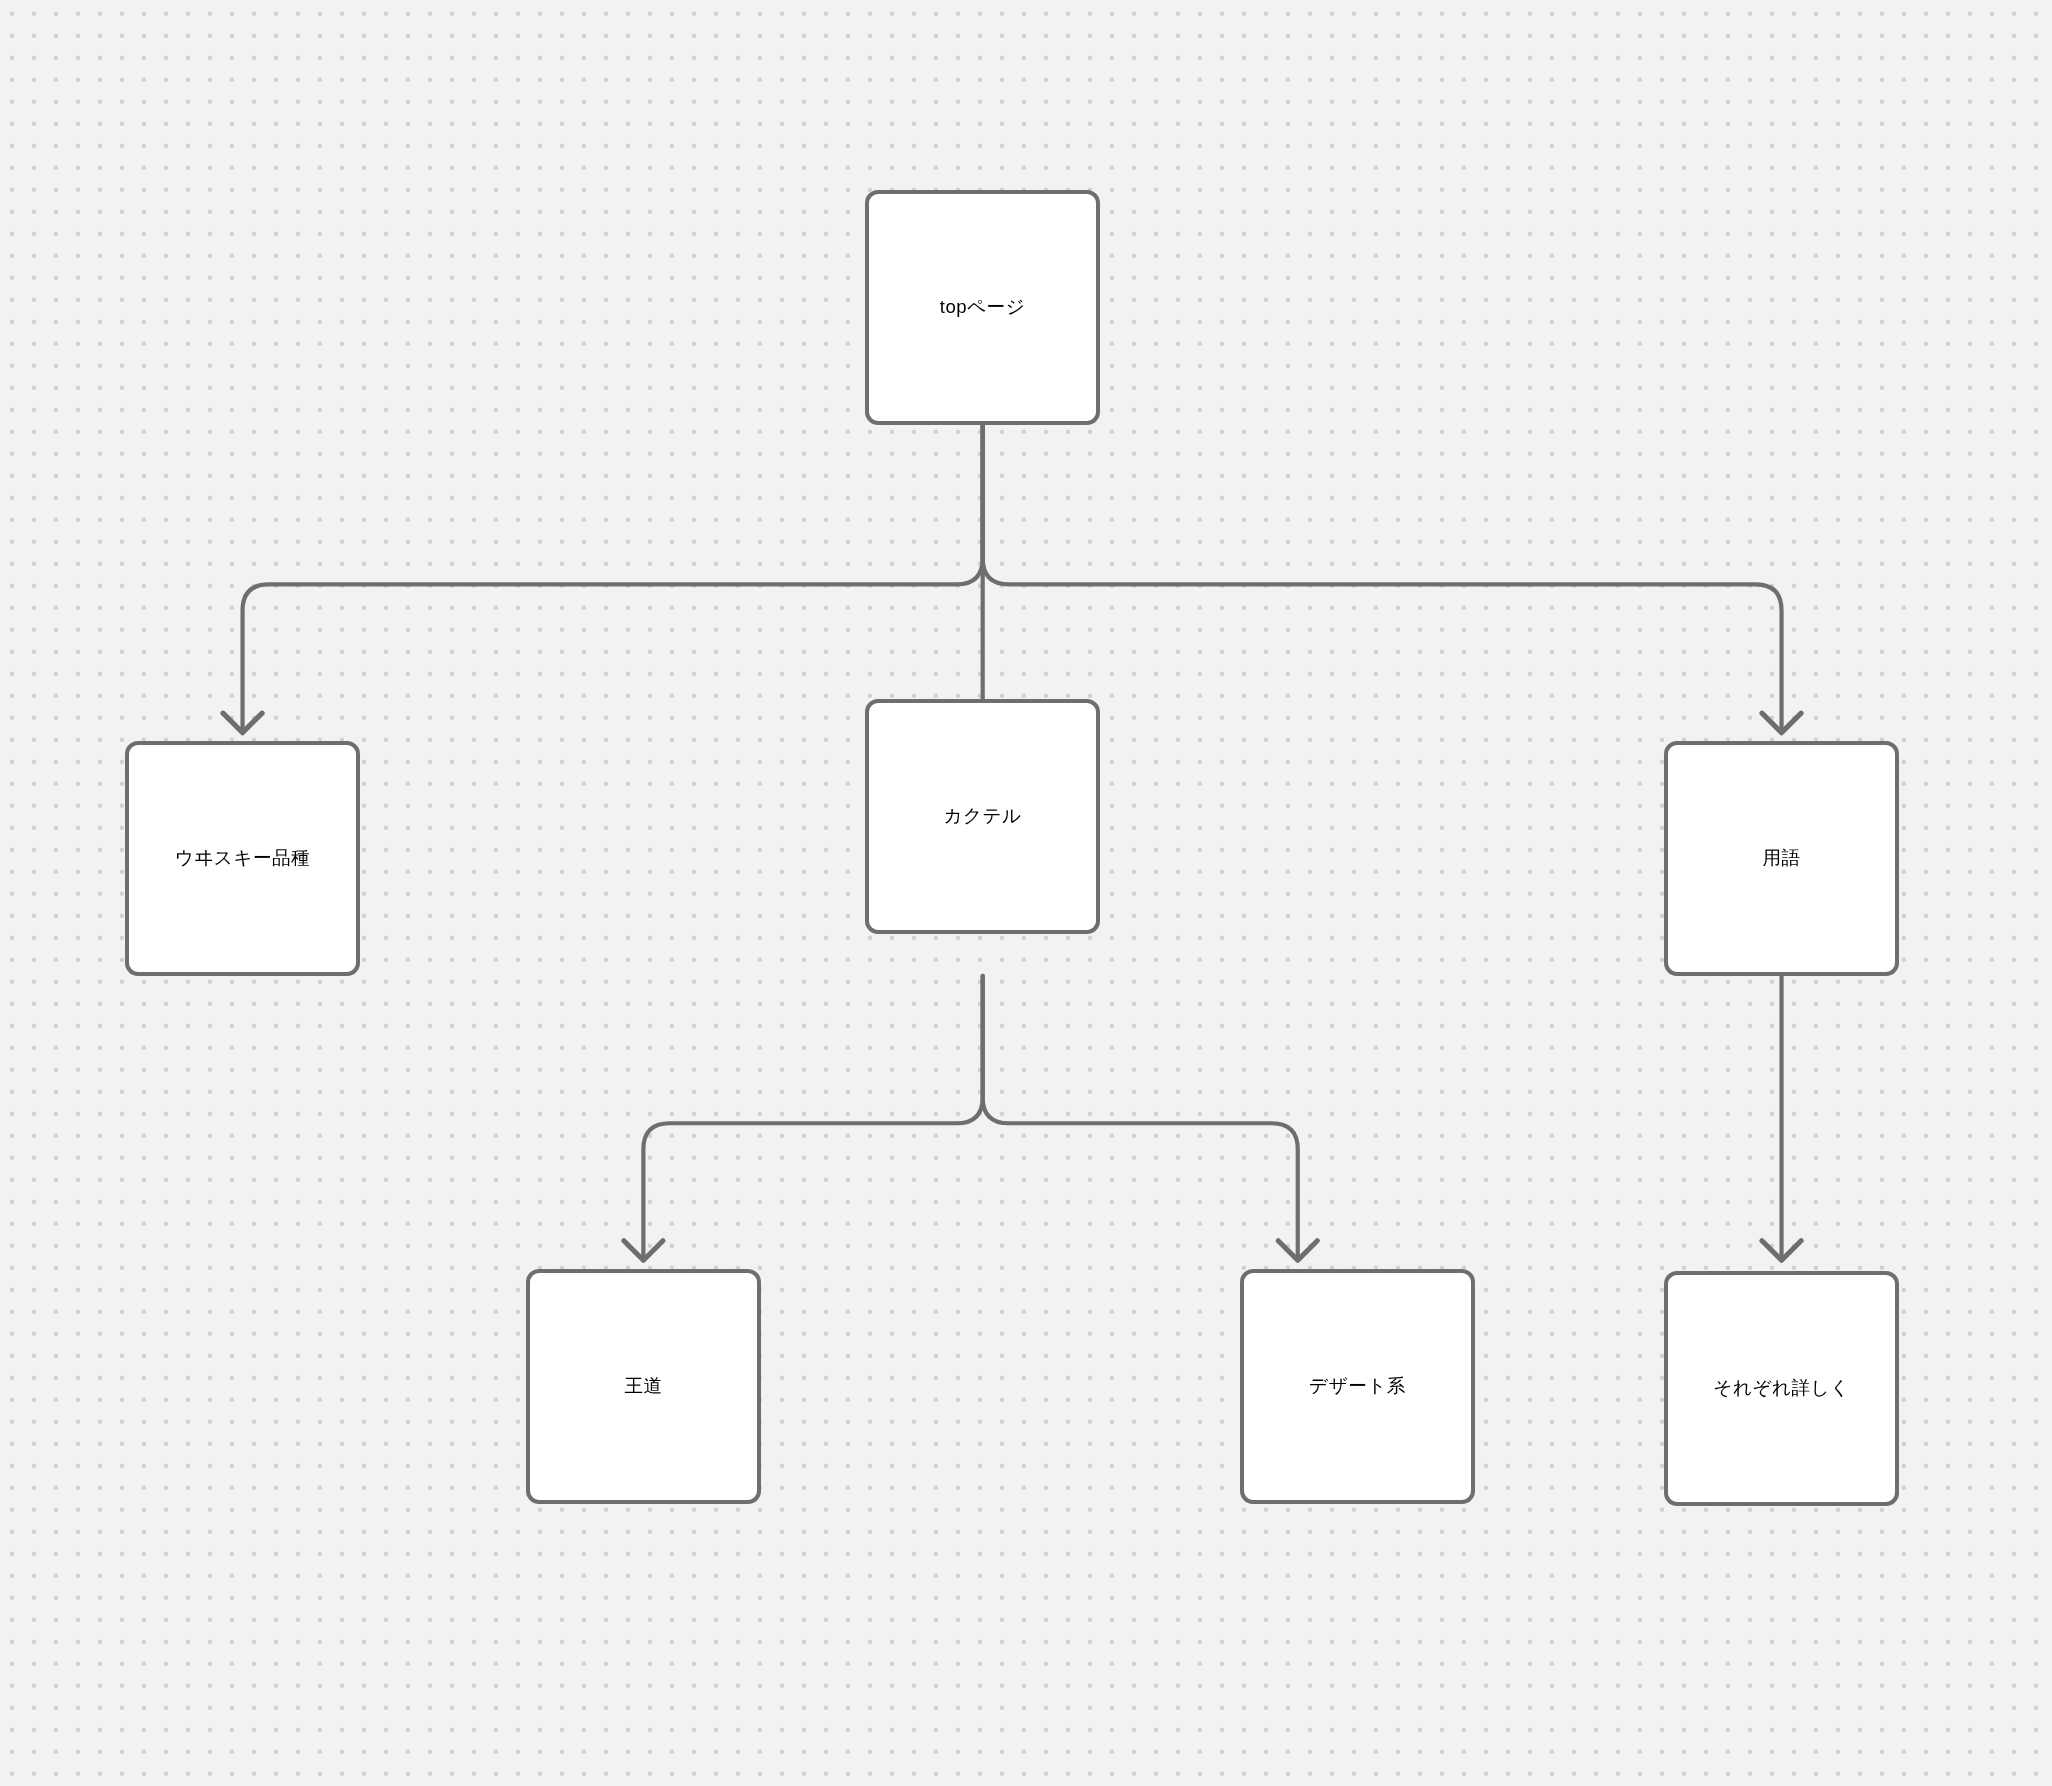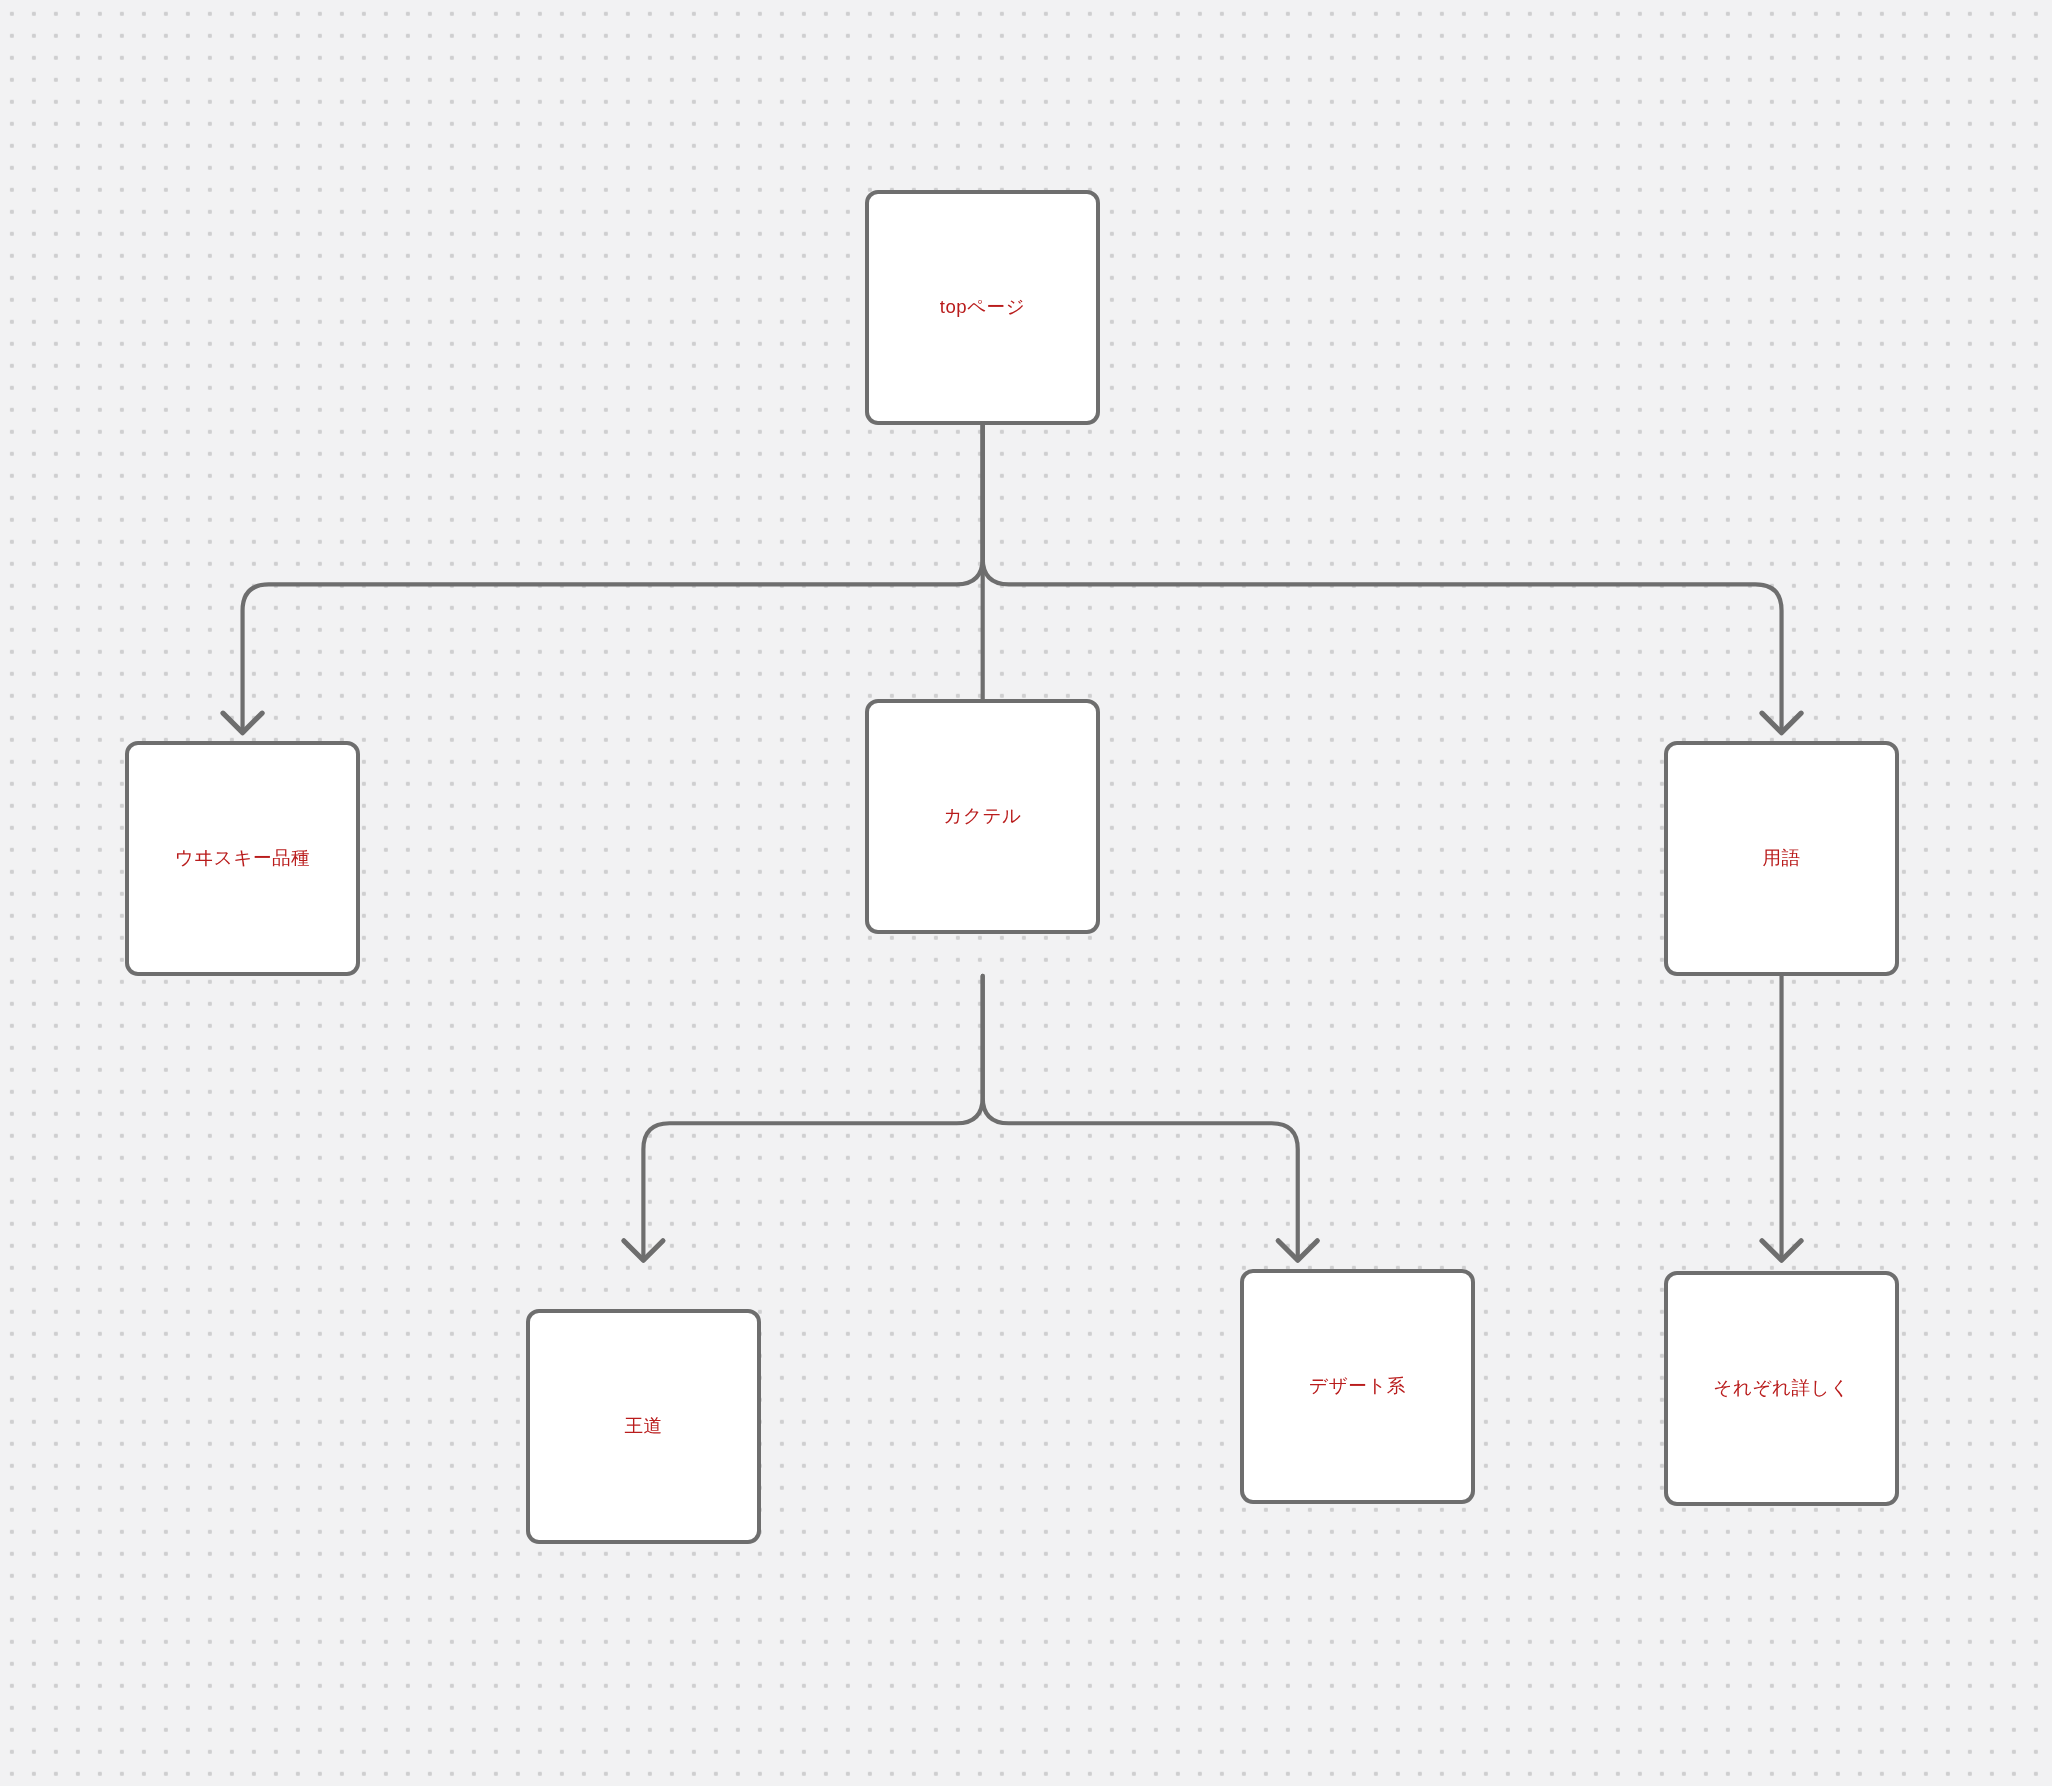--- a/index.html
+++ b/index.html
@@ -34,31 +34,31 @@
     background: #ffffff;
     border: 4.2px solid #6e6e6e;
     border-radius: 13px;
     display: flex;
     align-items: center;
     justify-content: center;
     text-align: center;
   }
   .node .label {
     font-size: 18.6px;
-    color: #b91c1c;
+    color: #000000;
     letter-spacing: 0.5px;
     line-height: 1.3;
     padding: 0 9.3px;
   }
   
   .node-top      { left: 865px;  top: 190px;  }
   .node-whisky   { left: 125px;  top: 741px;  }
   .node-cocktail { left: 865px;  top: 699px;  }
   .node-terms    { left: 1664px; top: 741px; justify-content: center;  }
-  .node-classic  { left: 526px;  top: 1269px; margin-top: 40px; }
+  .node-classic  { left: 526px;  top: 1269px; }
   .node-dessert  { left: 1240px; top: 1269px; }
   .node-details  { left: 1664px; top: 1271px; }
 </style>
 </head>
 <body>
 
 <div class="canvas">
 
   <svg class="connector-layer" width="2053" height="1786" viewBox="0 0 2202 1916" fill="none" stroke-linecap="round" stroke-linejoin="round">
 

